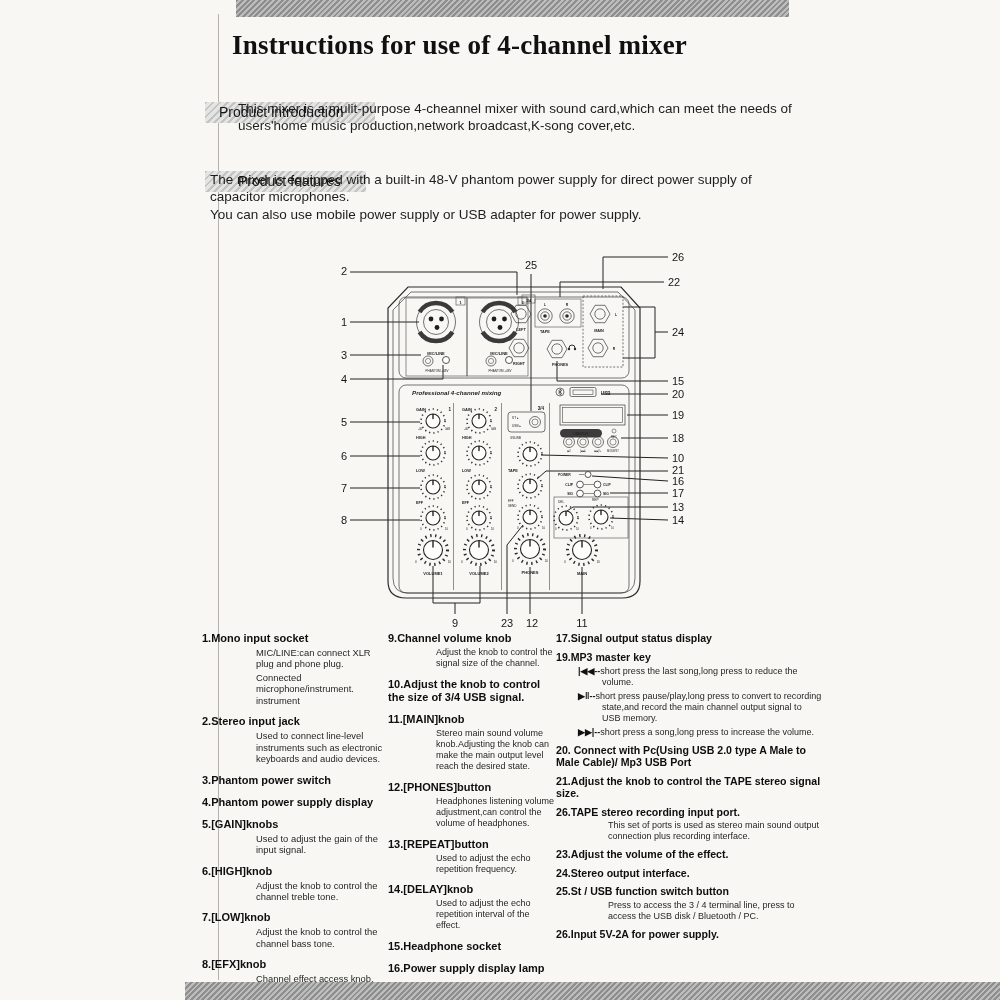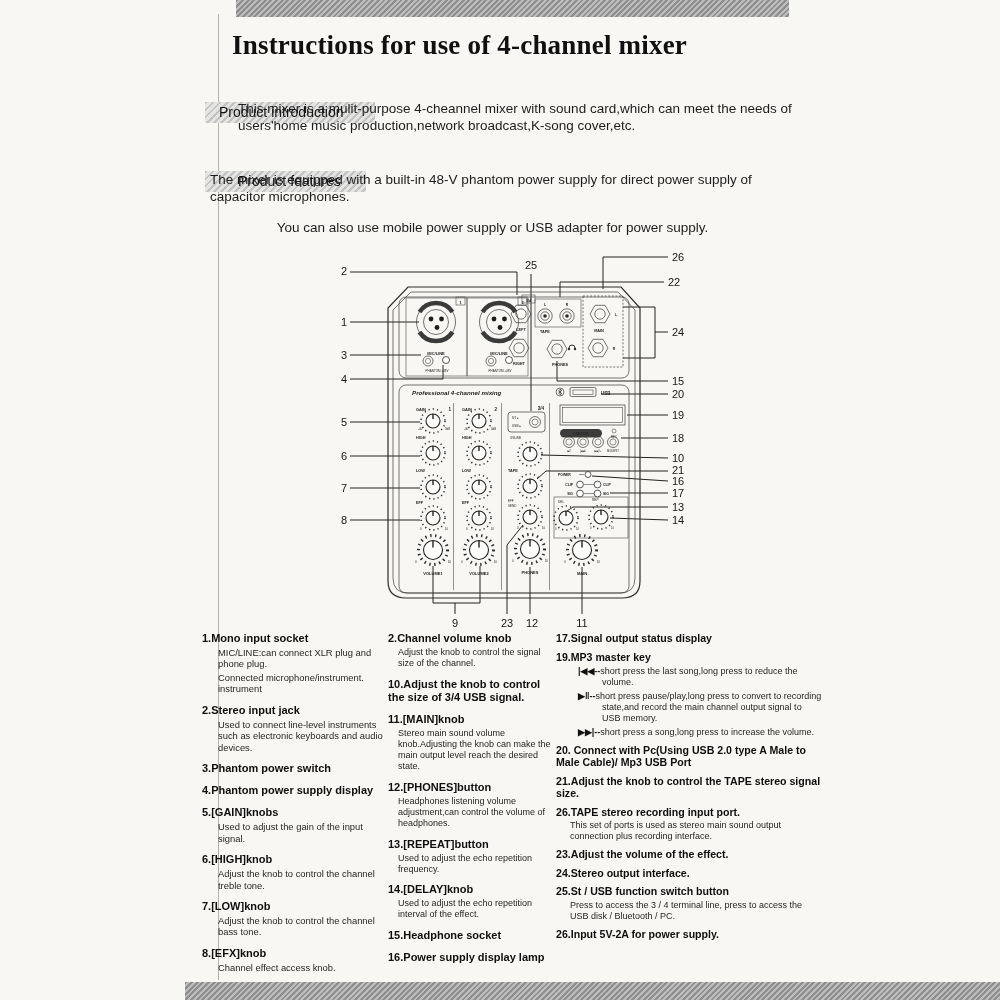--- a/index.html
+++ b/index.html
@@ -12,21 +12,21 @@
   #spine{position:absolute;left:218px;top:14px;width:1px;height:966px;background:#b5b2ac;}
   #title{position:absolute;left:232px;top:30px;font-family:"Liberation Serif",serif;
          font-size:27px;font-weight:600;letter-spacing:.2px;color:#101010;}
   .sechead{position:absolute;height:21px;line-height:21px;padding-left:14px;
            font-size:14px;color:#141414;}
   #sechead1{left:205px;top:77px;width:156px;}
   #sechead2{left:205px;top:146px;width:128px;padding-left:33px;}
   .para{position:absolute;font-size:13.5px;line-height:1.28;color:#1d1d1d;}
   #para1{left:238px;top:100px;width:565px;}
   #para2{left:210px;top:171px;width:565px;}
-  #para3{left:210px;top:219px;width:565px;text-align:center;}
+  #para3{left:210px;top:206px;width:565px;}
   #mixer{position:absolute;left:320px;top:245px;width:380px;height:390px;}
   
   .ol{fill:none;stroke:#2c2c2c;stroke-width:1.2;}
   .ol2{fill:none;stroke:#3a3a3a;stroke-width:.7;}
   .thin{stroke:#4a4a4a;stroke-width:.6;fill:none;}
   .dash{fill:none;stroke:#3a3a3a;stroke-width:.7;stroke-dasharray:2 1.6;}
   .cl{fill:none;stroke:#222;stroke-width:1;}
   .num{font-size:11px;fill:#161616;}
   .ta-e{text-anchor:end}.ta-m{text-anchor:middle}
   text{font-family:"Liberation Sans",sans-serif;fill:#1c1c1c;}
@@ -47,21 +47,21 @@
   .pill{fill:#3c3c3c;}
   
   .col{position:absolute;top:632px;}
   #col1{left:202px;width:182px;}
   #col2{left:388px;width:167px;}
   #col3{left:556px;width:266px;}
   .li{margin-bottom:9px;}
   #col3 .li{margin-bottom:6px;}
   .lt{font-weight:bold;font-size:11px;line-height:1.18;color:#0e0e0e;}
   #col3 .lt{font-size:10.6px;}
-  .lb{font-size:9.4px;line-height:1.22;margin:2px 0 0 16px;color:#262626;}
+  .lb{font-size:9.4px;line-height:1.22;margin:2px 0 0 16px;color:#262626;padding-left:38px;}
   #col2 .lb{margin-left:10px;font-size:9px;}
   #col3 .lb{margin-left:14px;font-size:9px;}
   .ls{font-size:9px;line-height:1.22;margin:3px 0 0 46px;text-indent:-24px;color:#262626;}
   .ls .ic{font-weight:bold;color:#111;}
 </style>
 </head>
 <body>
 
 <div id="topbar" class="hatch-dark"></div>
 <div id="spine"></div>
@@ -384,21 +384,21 @@
       <div class="lt">7.[LOW]knob</div>
       <p class="lb">Adjust the knob to control the channel bass tone.</p>
     </div>
     <div class="li">
       <div class="lt">8.[EFX]knob</div>
       <p class="lb">Channel effect access knob.</p>
     </div>
   </div>
 <div id="col2" class="col">
     <div class="li">
-      <div class="lt">2.Channel volume knob</div>
+      <div class="lt">9.Channel volume knob</div>
       <p class="lb">Adjust the knob to control the signal size of the channel.</p>
     </div>
     <div class="li">
       <div class="lt">10.Adjust the knob to control the size of 3/4 USB signal.</div>
     </div>
     <div class="li">
       <div class="lt">11.[MAIN]knob</div>
       <p class="lb">Stereo main sound volume knob.Adjusting the knob can make the main output level reach the desired state.</p>
     </div>
     <div class="li">

